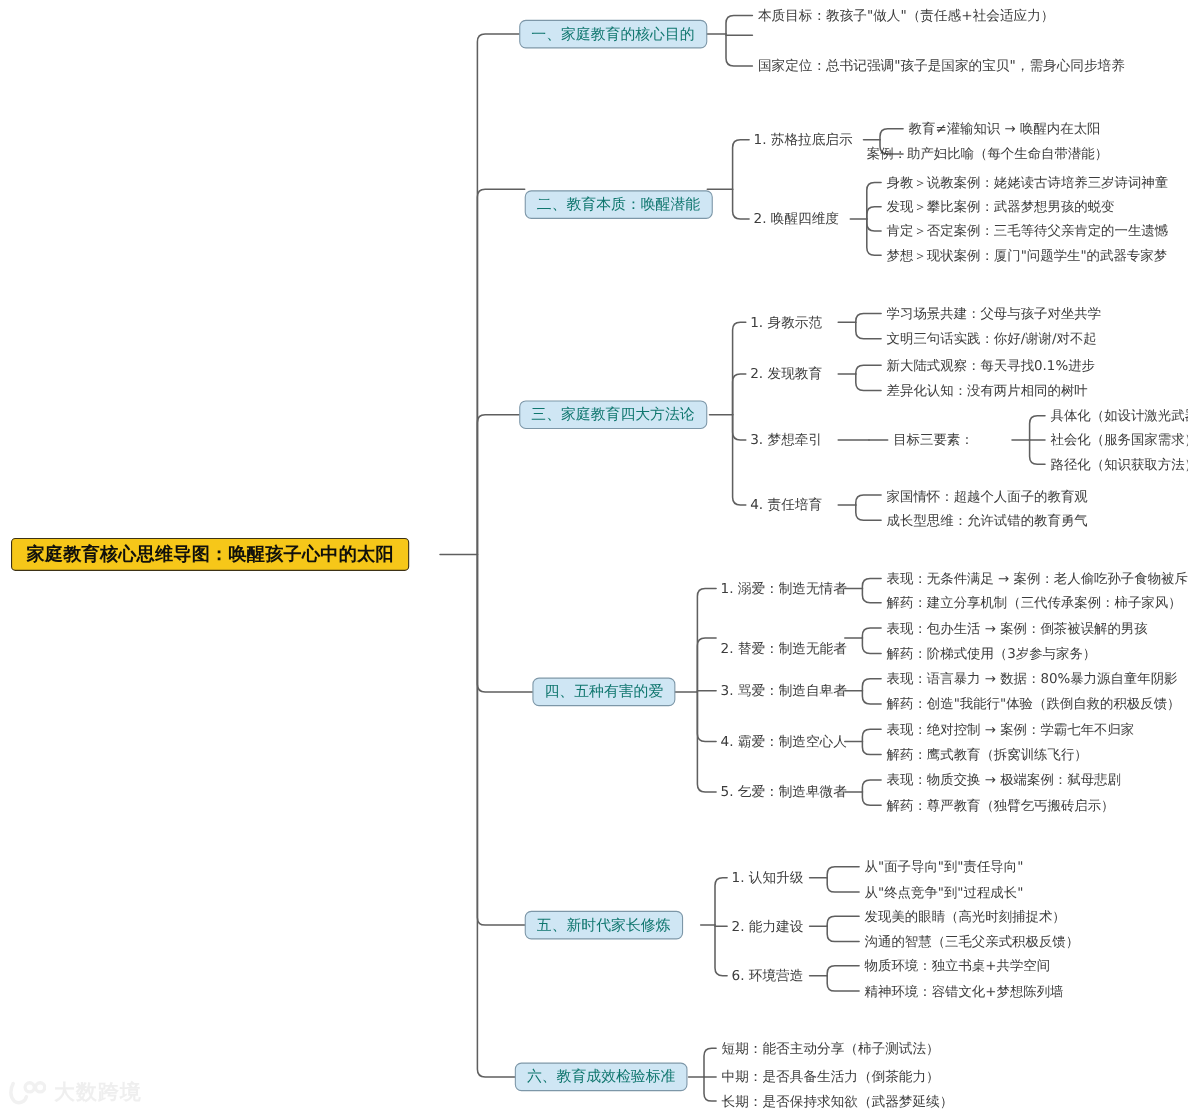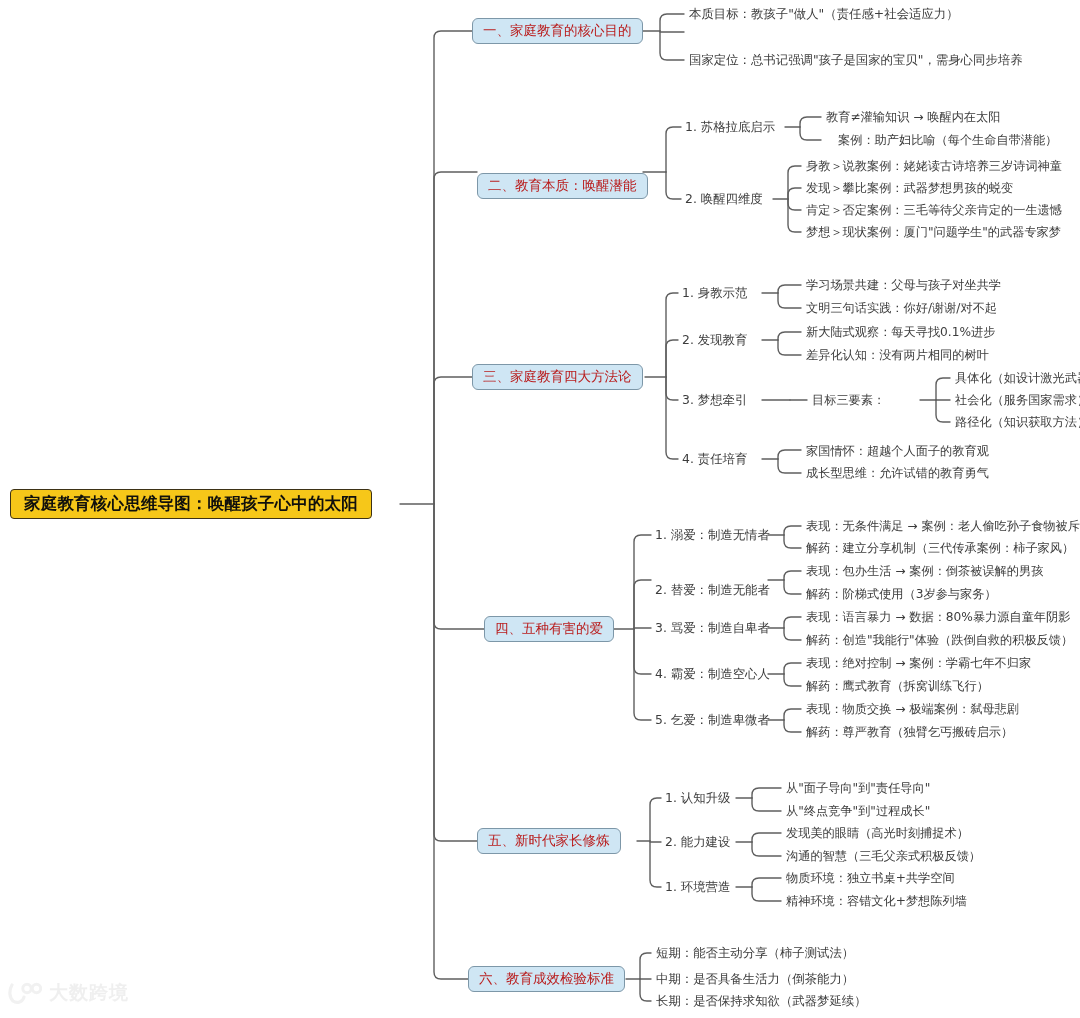--- a/index.html
+++ b/index.html
@@ -31,21 +31,21 @@
 
   
   .lv1{
     position:absolute;
     height:26px;
     box-sizing:border-box;
     background:#cfe6f4;
     border:1.3px solid #7d97a8;
     border-radius:6px;
     display:flex;align-items:center;justify-content:center;
-    font-size:13.5px;color:#b91c1c;
+    font-size:13.5px;color:#0f766e;
     white-space:nowrap;
     padding:0 10px;
     font-family:Liberation Mono, monospace;
   }
 
   
   .txt{
     position:absolute;
     font-size:12.3px;
     color:#3c3c3c;
@@ -167,21 +167,21 @@
   <div class="lv1" style="left:472px;top:364px;">三、家庭教育四大方法论</div>
   <div class="lv1" style="left:484px;top:616px;">四、五种有害的爱</div>
   <div class="lv1" style="left:477px;top:828px;">五、新时代家长修炼</div>
   <div class="lv1" style="left:468px;top:966px;">六、教育成效检验标准</div>
 
   <div class="txt l2" style="left:689px;top:14px;">本质目标：教孩子"做人"（责任感+社会适应力）</div>
   <div class="txt l2" style="left:689px;top:60px;">国家定位：总书记强调"孩子是国家的宝贝"，需身心同步培养</div>
 
   <div class="txt l2" style="left:685px;top:127px;">1. 苏格拉底启示</div>
   <div class="txt l3" style="left:826px;top:117px;">教育≠灌输知识 → 唤醒内在太阳</div>
-  <div class="txt l3" style="left:838px;top:140px;font-family:Liberation Serif, serif;">案例：助产妇比喻（每个生命自带潜能）</div>
+  <div class="txt l3" style="left:788px;top:140px;font-family:Liberation Serif, serif;">案例：助产妇比喻（每个生命自带潜能）</div>
 
   <div class="txt l2" style="left:685px;top:199px;">2. 唤醒四维度</div>
   <div class="txt l3" style="left:806px;top:166px;">身教＞说教案例：姥姥读古诗培养三岁诗词神童</div>
   <div class="txt l3" style="left:806px;top:188px;">发现＞攀比案例：武器梦想男孩的蜕变</div>
   <div class="txt l3" style="left:806px;top:210px;">肯定＞否定案例：三毛等待父亲肯定的一生遗憾</div>
   <div class="txt l3" style="left:806px;top:232px;">梦想＞现状案例：厦门"问题学生"的武器专家梦</div>
 
   <div class="txt l2" style="left:682px;top:293px;">1. 身教示范</div>
   <div class="txt l3" style="left:806px;top:285px;text-align:center;">学习场景共建：父母与孩子对坐共学</div>
   <div class="txt l3" style="left:806px;top:308px;">文明三句话实践：你好/谢谢/对不起</div>
@@ -221,21 +221,21 @@
   <div class="txt l3" style="left:806px;top:732px;">解药：尊严教育（独臂乞丐搬砖启示）</div>
 
   <div class="txt l2" style="left:665px;top:798px;">1. 认知升级</div>
   <div class="txt l3" style="left:786px;top:788px;">从"面子导向"到"责任导向"</div>
   <div class="txt l3" style="left:786px;top:811px;">从"终点竞争"到"过程成长"</div>
 
   <div class="txt l2" style="left:665px;top:842px;">2. 能力建设</div>
   <div class="txt l3" style="left:786px;top:833px;">发现美的眼睛（高光时刻捕捉术）</div>
   <div class="txt l3" style="left:786px;top:856px;">沟通的智慧（三毛父亲式积极反馈）</div>
 
-  <div class="txt l2" style="left:665px;top:887px;">1. 环境营造</div>
+  <div class="txt l2" style="left:665px;top:887px;">6. 环境营造</div>
   <div class="txt l3" style="left:786px;top:878px;">物质环境：独立书桌+共学空间</div>
   <div class="txt l3" style="left:786px;top:901px;">精神环境：容错文化+梦想陈列墙</div>
 
   <div class="txt l2" style="left:656px;top:953px;">短期：能否主动分享（柿子测试法）</div>
   <div class="txt l2" style="left:656px;top:979px;">中期：是否具备生活力（倒茶能力）</div>
   <div class="txt l2" style="left:656px;top:1001px;">长期：是否保持求知欲（武器梦延续）</div>
 
   <div class="watermark">
     <span class="wm-logo">
       <svg width="34" height="24" viewBox="0 0 34 24">

